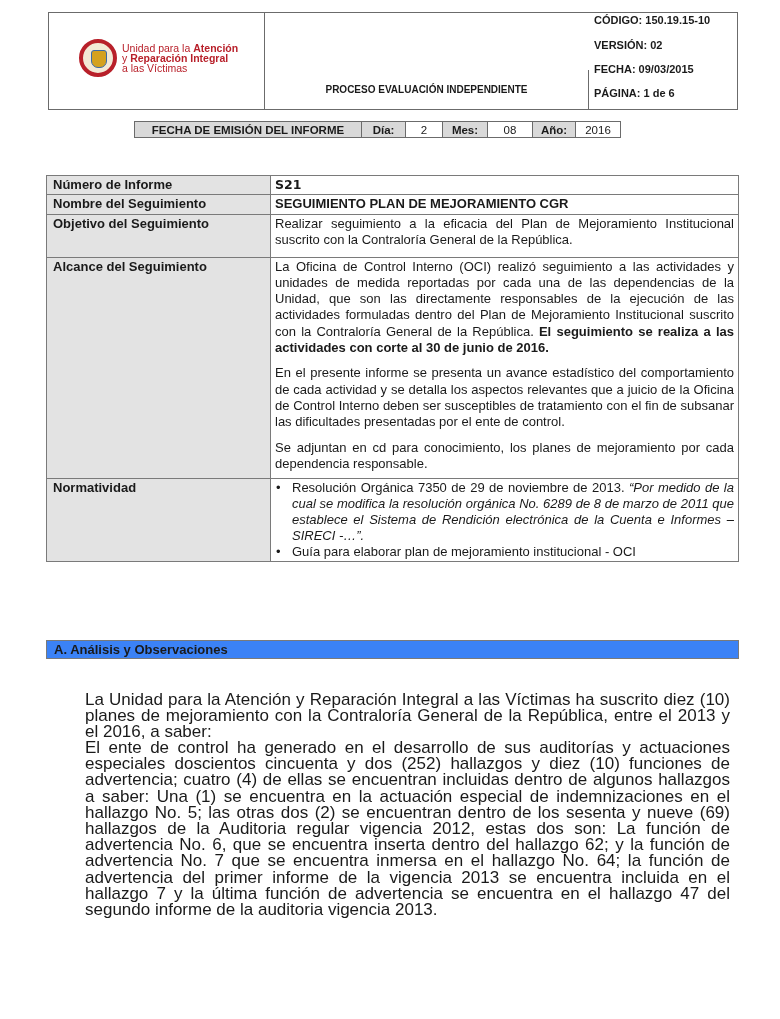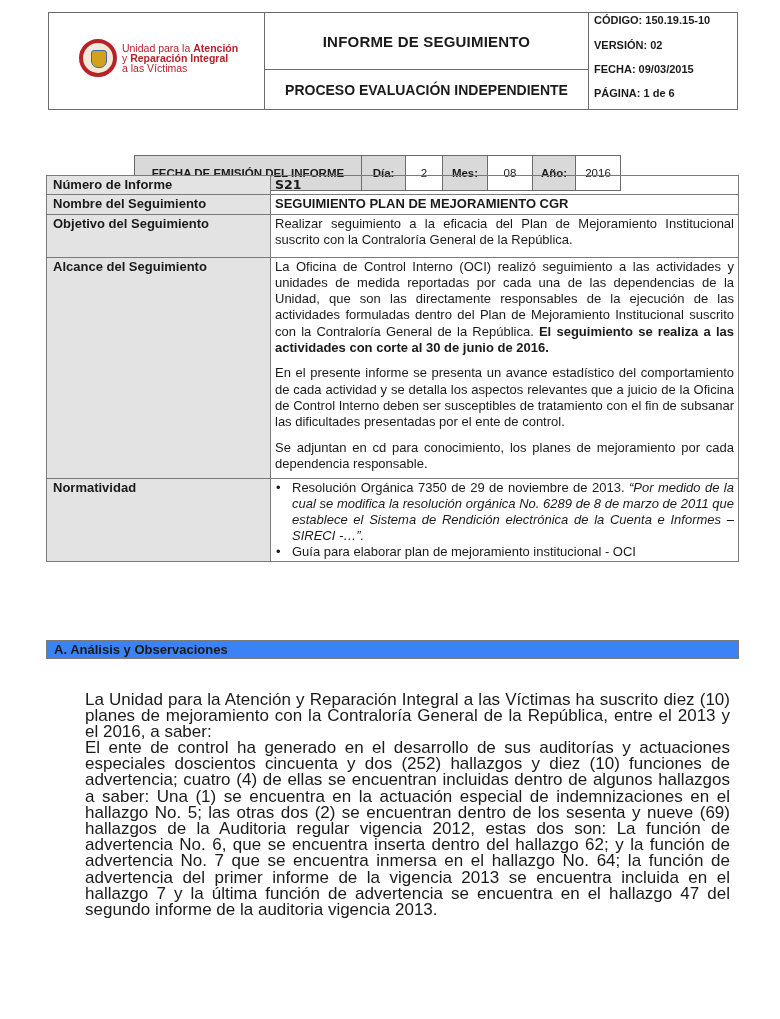--- a/index.html
+++ b/index.html
@@ -3,32 +3,32 @@
 <meta charset="utf-8">
 <style>
   * { box-sizing: border-box; margin: 0; padding: 0; }
   html, body { width: 780px; height: 1019px; background: #ffffff; overflow: hidden; }
   body { font-family: "Liberation Sans", sans-serif; color: #1a1a1a; position: relative; }
 
   
   .hdr { position: absolute; left: 48px; top: 12px; width: 690px; height: 98px; border: 1px solid #6b6b6b; }
   .hdr .logo-cell { position: absolute; left: 0; top: 0; width: 216px; height: 96px; border-right: 1px solid #6b6b6b; }
   .hdr .title-cell { position: absolute; left: 216px; top: 0; width: 324px; height: 57px; border-right: 1px solid #6b6b6b; border-bottom: 1px solid #6b6b6b; display: flex; align-items: center; justify-content: center; font-weight: bold; font-size: 15px; letter-spacing: 0.2px; }
-  .hdr .process-cell { position: absolute; left: 216px; top: 57px; width: 324px; height: 39px; border-right: 1px solid #6b6b6b; display: flex; align-items: center; justify-content: center; font-weight: bold; font-size: 14px; }
+  .hdr .process-cell { position: absolute; left: 216px; top: 57px; width: 324px; height: 39px; border-right: 1px solid #6b6b6b; display: flex; align-items: center; justify-content: center; font-weight: bold; font-size: 10px; }
   .hdr .meta-cell { position: absolute; left: 540px; top: 0; width: 148px; height: 96px; font-weight: bold; font-size: 11px; }
   .hdr .meta-cell div { position: absolute; left: 5px; }
 
   .logo { position: absolute; left: 30px; top: 26px; display: flex; align-items: center; }
   .seal { width: 38px; height: 38px; border-radius: 50%; border: 4px solid #b8202a; background: #f3e9d6; position: relative; }
   .seal::after { content: ""; position: absolute; left: 8px; top: 7px; width: 14px; height: 16px; border-radius: 3px 3px 7px 7px; background: #d4a11f; border: 1px solid #3a6aa8; }
   .logo-text { margin-left: 5px; font-size: 10.5px; line-height: 10px; color: #b8202a; }
   .logo-text b { font-weight: bold; }
 
   
-  .fecha { position: absolute; left: 134px; top: 121px; height: 36px; display: flex; border: 1px solid #6b6b6b; font-size: 11.5px; margin-top: 34px; }
+  .fecha { position: absolute; left: 134px; top: 121px; height: 17px; display: flex; border: 1px solid #6b6b6b; font-size: 11.5px; }
   .fecha > div { border-right: 1px solid #6b6b6b; display: flex; align-items: center; justify-content: center; height: 100%; }
   .fecha > div:last-child { border-right: none; }
   .fecha .lbl { background: #d9d9d9; font-weight: bold; }
   .fecha .val { background: #fff; }
 
   
   .info { position: absolute; left: 46px; top: 175px; width: 693px; border-collapse: collapse; font-size: 13px; border-radius: 10px; }
   .info td { border: 1px solid #7a7a7a; vertical-align: top; }
   .info td.k { width: 224px; background: #e3e3e3; font-weight: bold; padding: 1px 6px; }
   .info td.v { padding: 1px 4px 1px 4px; text-align: justify; line-height: 16.3px; }
@@ -52,21 +52,20 @@
   <div class="logo-cell">
     <div class="logo">
       <div class="seal"></div>
       <div class="logo-text">
         <div><span>Unidad para la </span><b>Atención</b></div>
         <div><span>y </span><b>Reparación Integral</b></div>
         <div>a las Víctimas</div>
       </div>
     </div>
   </div>
-  <div class="title-cell">INFORME DE SEGUIMIENTO</div>
   <div class="process-cell">PROCESO EVALUACIÓN INDEPENDIENTE</div>
   <div class="meta-cell">
     <div style="top:1px">CÓDIGO: 150.19.15-10</div>
     <div style="top:26px">VERSIÓN: 02</div>
     <div style="top:50px">FECHA: 09/03/2015</div>
     <div style="top:74px">PÁGINA: 1 de 6</div>
   </div>
 </div>
 
 <div class="fecha">

